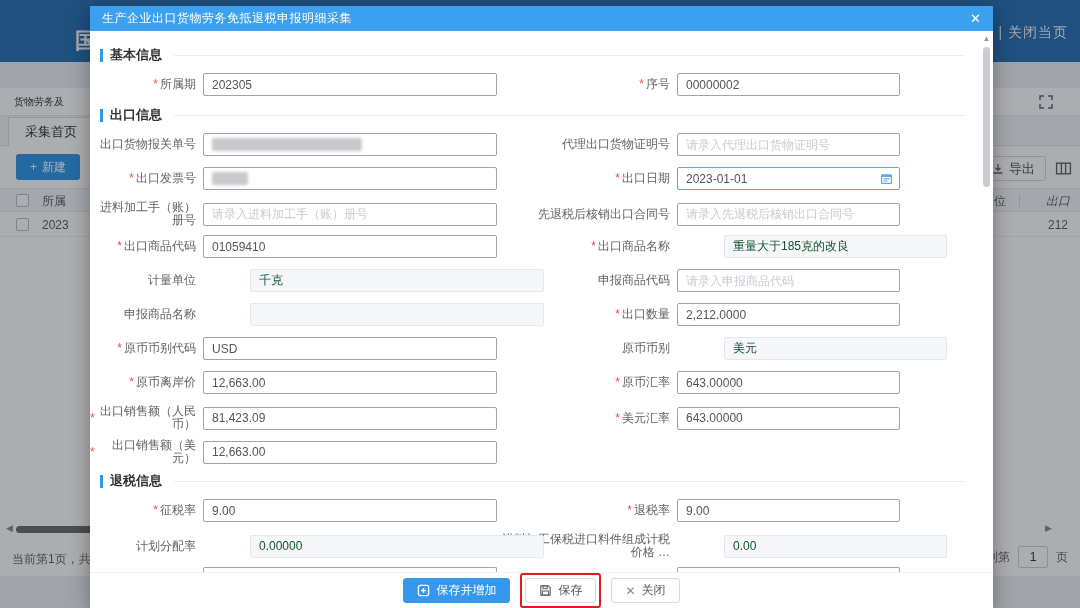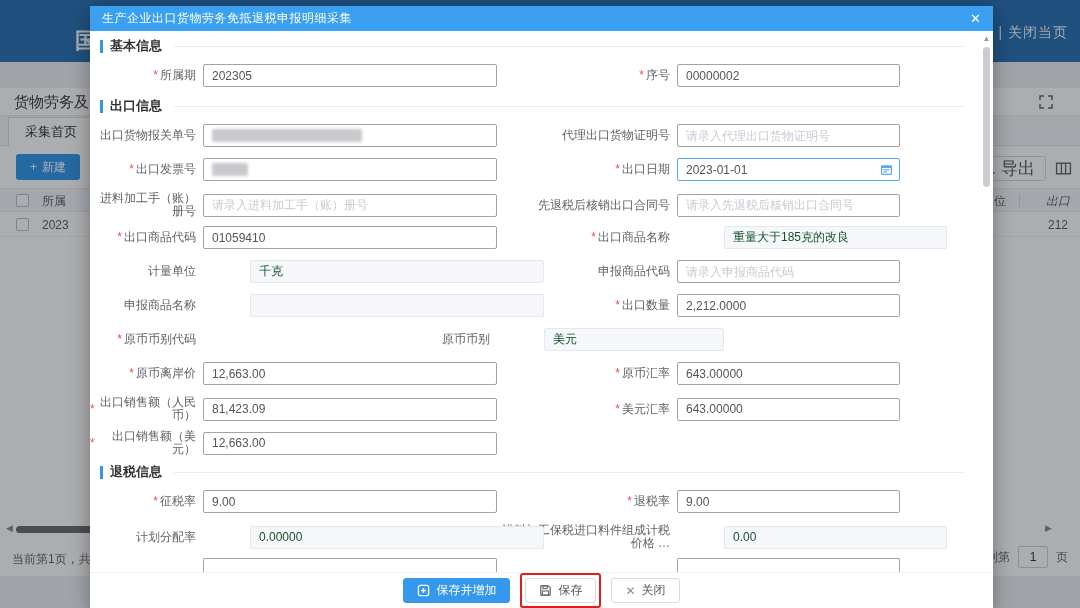--- a/index.html
+++ b/index.html
@@ -14,32 +14,32 @@
   .emblem-circle { width:34px; height:34px; margin:2px auto 0; border-radius:50%;
     background:radial-gradient(circle at 50% 45%, #e23b2e 58%, #c9302a 70%, #d8a12c 72%);
     border:2px solid #e6c45a; position:relative; }
   .emblem-circle::after { content:"★"; position:absolute; left:0; right:0; top:6px; font-size:11px; color:#f2d064; text-align:center; }
   .emblem-wing { width:46px; height:7px; margin:-3px auto 0; background:linear-gradient(#cfd6dd,#9aa6b2); border-radius:50% 50% 60% 60%; }
   .emblem-script { font-size:9px; color:#d8574a; margin-top:1px; letter-spacing:1px; font-weight:bold; }
   .org-char { position:absolute; left:75px; top:26px; color:#fff; font-size:22px; font-weight:bold; }
   .topbar-right { position:absolute; right:12px; top:24px; color:rgba(255,255,255,0.92); font-size:14px; letter-spacing:1px; }
 
   .crumb-bar { position:absolute; top:88px; left:0; right:0; height:28px; background:#fff; border-bottom:1px solid #ececec; }
-  .crumb-text { position:absolute; left:14px; top:0; line-height:28px; font-size:15px; color:#404040; white-space:nowrap; }
+  .crumb-text { position:absolute; left:14px; top:0; line-height:28px; font-size:10px; color:#404040; white-space:nowrap; }
   .expand-ic { position:absolute; right:26px; top:6px; width:16px; height:16px; }
 
   .content-card { position:absolute; top:116px; left:0; right:0; height:460px; background:#fff; }
   .tab-bar { position:absolute; top:116px; left:0; right:0; height:30px; background:#f3f4f6; border-bottom:1px solid #e3e3e3; }
   .tab { position:absolute; left:8px; top:1px; height:29px; min-width:86px; padding:0 14px; background:#fff;
     border:1px solid #ddd; border-bottom:none; font-size:13px; color:#333; line-height:28px; text-align:center; }
 
   .btn-new { position:absolute; top:154px; left:16px; height:26px; padding:0 14px; background:#3598ec; color:#fff;
     font-size:12px; border:none; border-radius:3px; display:flex; align-items:center; gap:5px; }
   .btn-export { position:absolute; top:156px; right:34px; height:25px; padding:0 10px; background:#fff; color:#555;
-    font-size:17px; border:1px solid #d9d9d9; border-radius:3px; display:flex; align-items:center; gap:5px; }
+    font-size:13px; border:1px solid #d9d9d9; border-radius:3px; display:flex; align-items:center; gap:5px; }
   .cols-ic { position:absolute; right:8px; top:160px; width:17px; height:17px; }
 
   .thead { position:absolute; top:188px; left:0; right:0; height:24px; background:#f5f7fa; border-top:1px solid #ebebeb; border-bottom:1px solid #ebebeb; font-size:12px; color:#606266; }
   .trow  { position:absolute; top:213px; left:0; right:0; height:24px; background:#fff; font-size:12px; color:#606266; border-bottom:1px solid #f2f2f2; }
   .cb { position:absolute; left:16px; top:5px; width:13px; height:13px; border:1px solid #b9bec7; border-radius:2px; background:#fff; }
   .cell-left { position:absolute; left:42px; line-height:24px; }
   .th-unit { position:absolute; right:74px; line-height:24px; }
   .th-sep { position:absolute; right:60px; top:5px; width:1px; height:14px; background:#ddd; }
   .th-exp { position:absolute; right:10px; line-height:24px;font-style:italic; }
   .td-exp { position:absolute; right:12px; line-height:24px; }
@@ -52,21 +52,21 @@
 
   .dim { position:absolute; inset:0; background:rgba(8,14,24,0.34); z-index:5; }
 
   
   .modal { position:absolute; left:90px; top:6px; width:903px; bottom:0; z-index:10; background:#fff;
     box-shadow:0 4px 18px rgba(0,0,0,0.35); }
   .modal-header { position:absolute; top:0; left:0; right:0; height:25px; background:#3aa0ef; color:#fff;
     display:flex; align-items:center; padding:0 12px; }
   .modal-title { font-size:12px; letter-spacing:0.5px; }
   .modal-x { margin-left:auto; font-size:13px; color:#fff; cursor:pointer; line-height:1; }
-  .modal-body { position:absolute; top:25px; left:0; right:0; bottom:0; background:#fff; overflow:hidden; padding-top:7px; }
+  .modal-body { position:absolute; top:25px; left:0; right:0; bottom:0; background:#fff; overflow:hidden; padding-top:16px; }
 
   .sec-head { display:flex; align-items:center; height:16px; margin:8px 28px 10px 10px; }
   .sec-head.first { margin-top:0; }
   .sec-bar { width:3px; height:13px; background:#3596e8; margin-right:7px; }
   .sec-title { font-size:13px; font-weight:bold; color:#303133; white-space:nowrap; }
   .sec-rule { flex:1; height:1px; background:#ebeef0; margin-left:12px; }
 
   .form-row { display:grid; grid-template-columns:113px 294px 180px 223px; height:23px; margin-bottom:11px; align-items:center; }
   .flabel { display:flex; justify-content:flex-end; align-items:center; text-align:right; font-size:12px;
     color:#606266; padding-right:7px; line-height:13px; }
@@ -294,20 +294,23 @@
                 <span>出口数量</span>
               </div>
               <div class="fwrap">
                 <input class="input" value="2,212.0000" style="">
               </div>
             </div>
             <div class="form-row">
               <div class="flabel">
                 <span class="req">*</span>
                 <span>原币币别代码</span>
+              </div>
+              <div class="fwrap">
+                <input class="input" value="USD" style="">
               </div>
               <div class="flabel">
                 <span>原币币别</span>
               </div>
               <div class="fwrap">
                 <input class="input disabled" disabled="" value="美元" style="">
               </div>
             </div>
             <div class="form-row">
               <div class="flabel">

